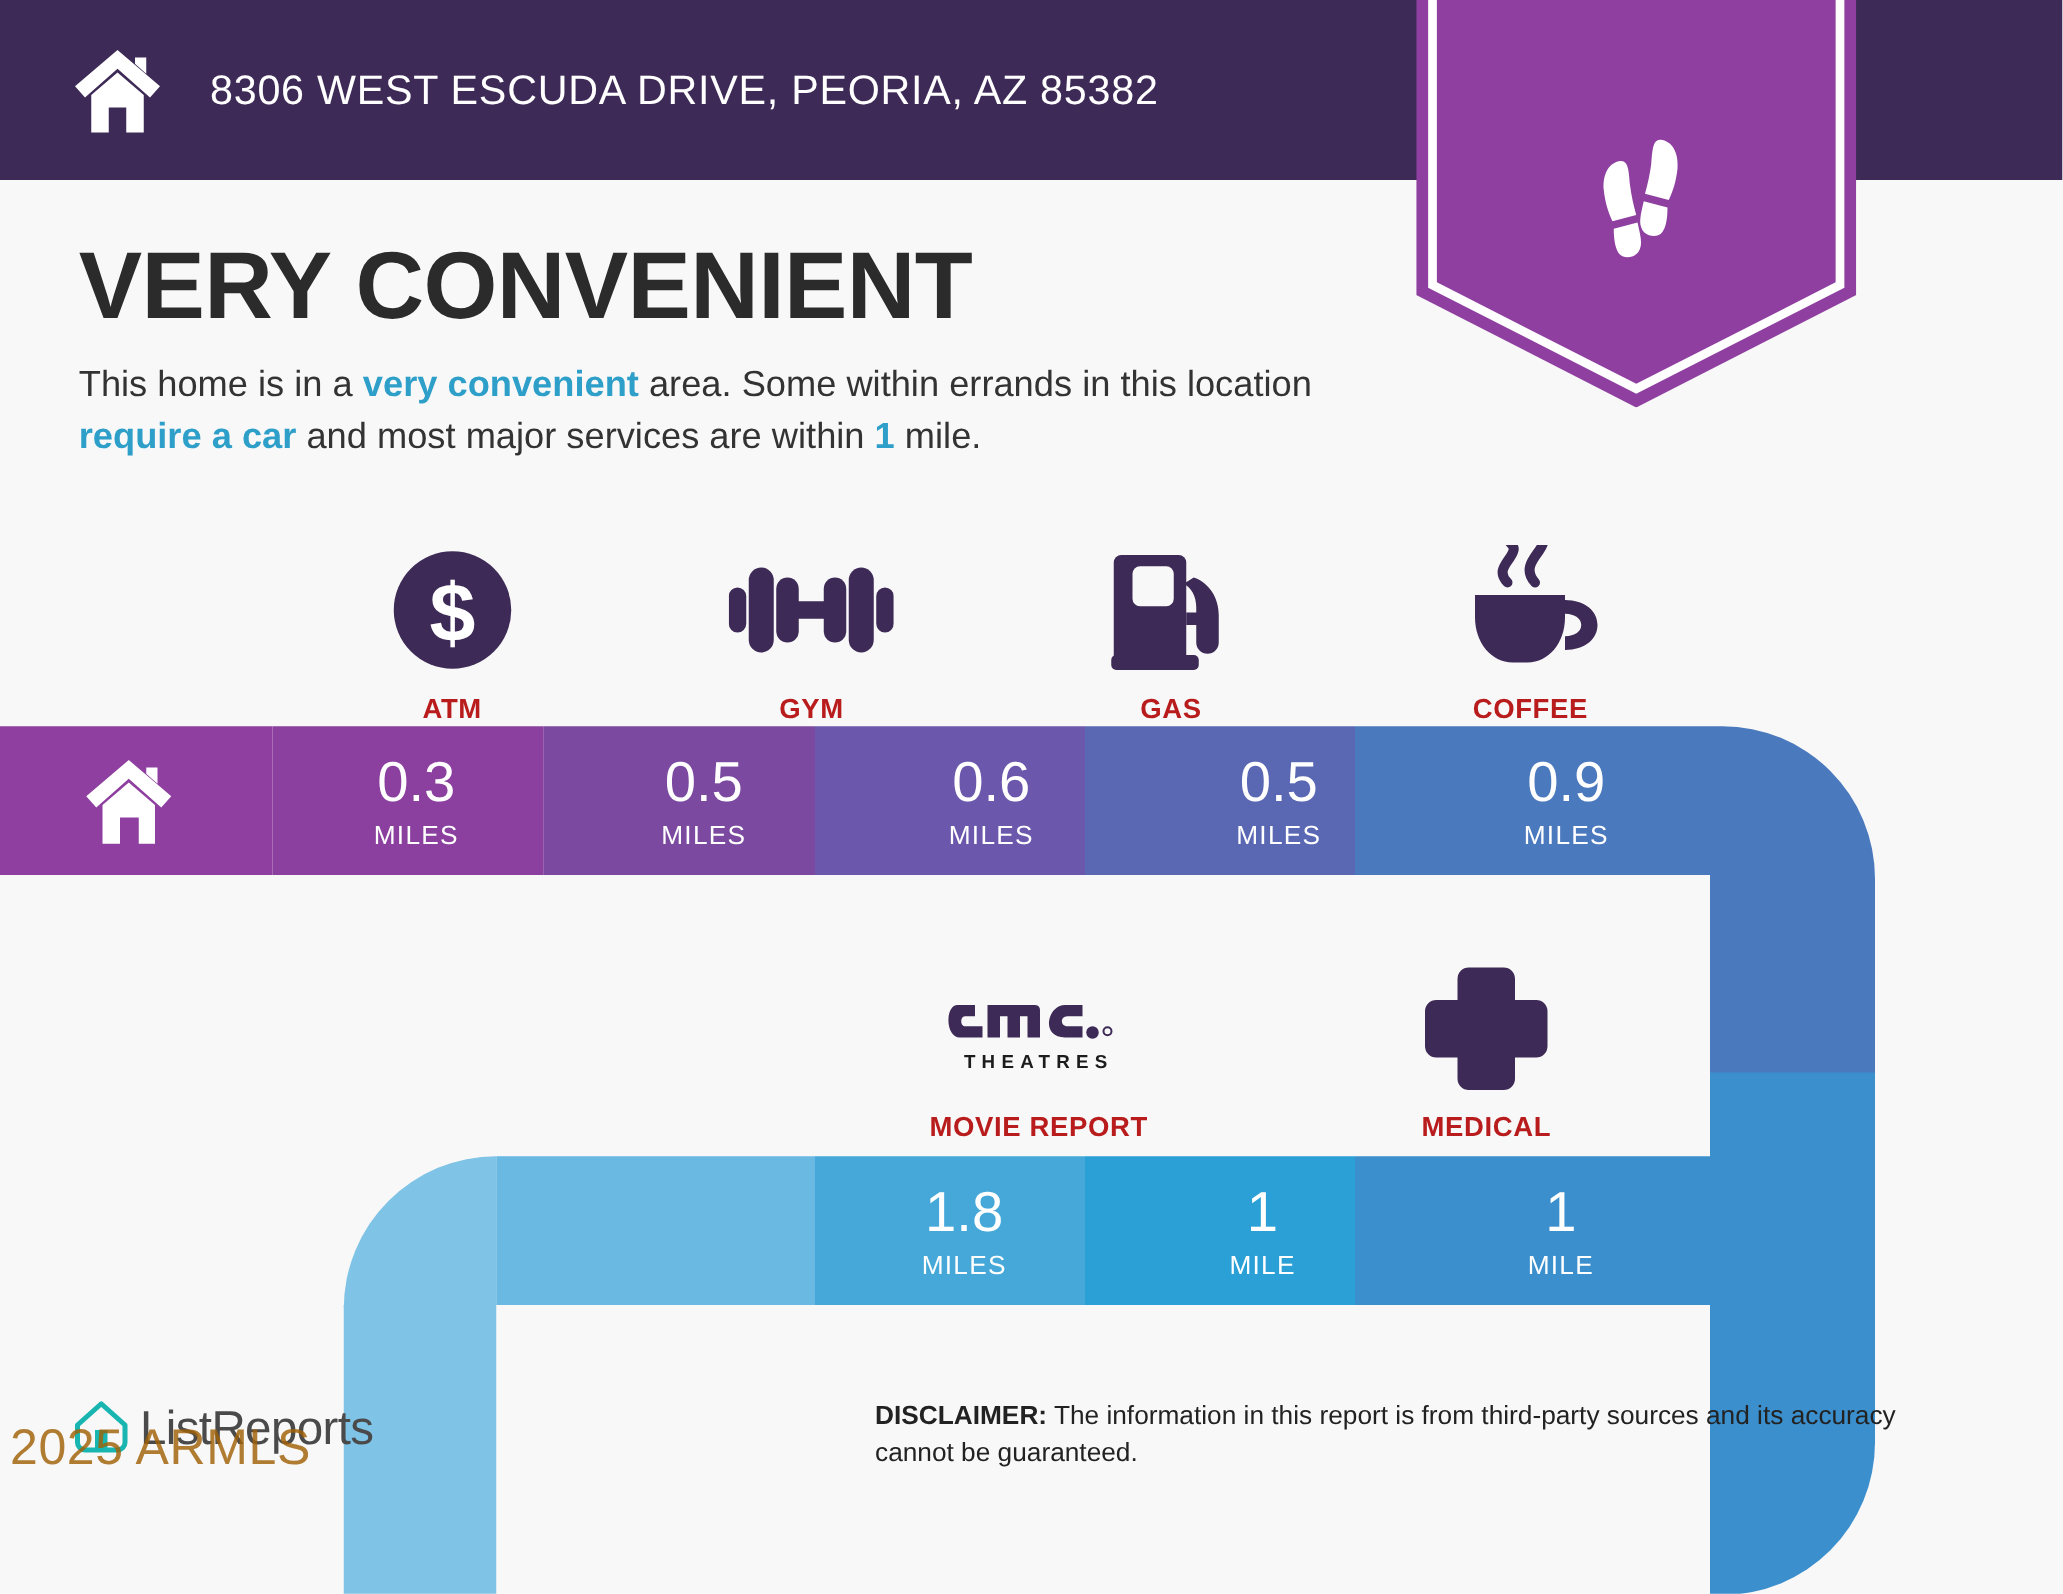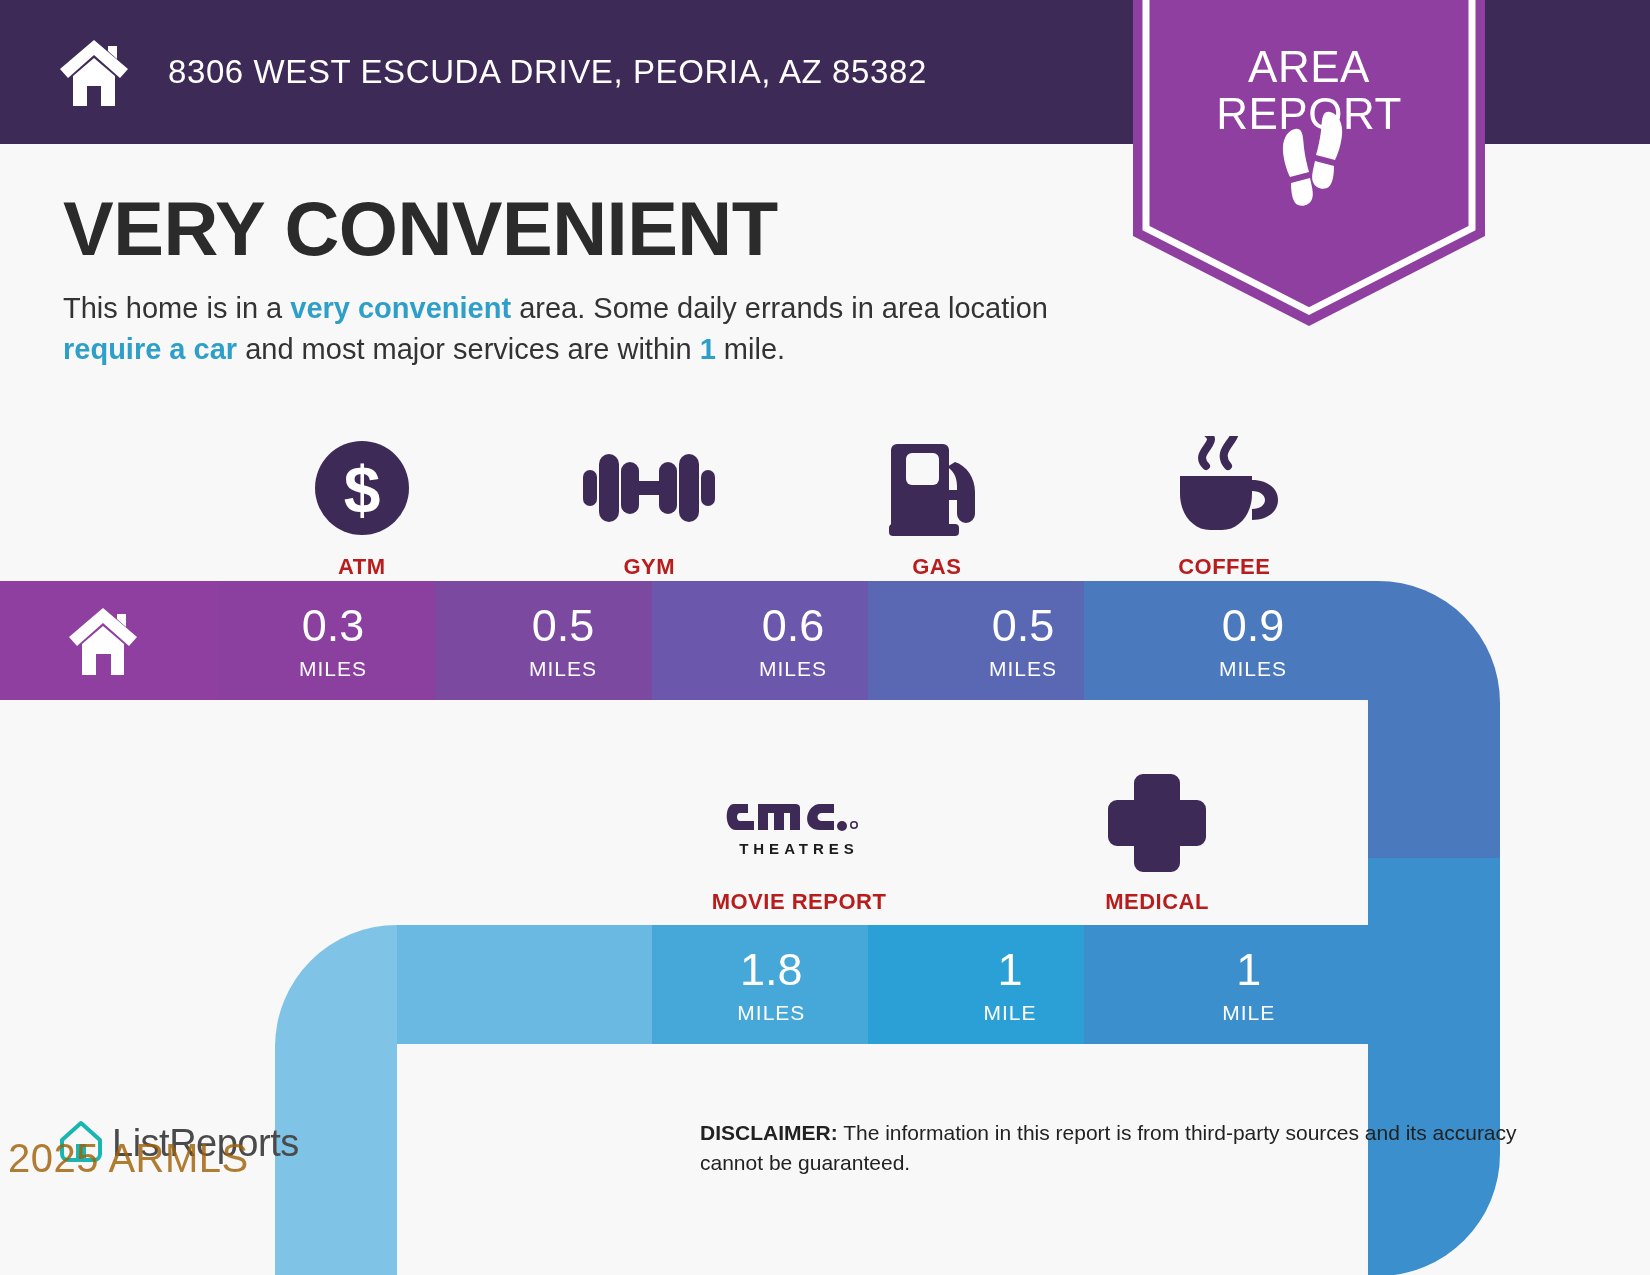--- a/index.html
+++ b/index.html
@@ -62,21 +62,21 @@
     flex: 1 1 0; display: flex; flex-direction: column;
     align-items: center; justify-content: flex-end;
   }
   .icon-glyph { height: 108px; display: flex; align-items: center; justify-content: center; }
   .icon-label {
     margin-top: 12px; font-size: 22px; font-weight: bold;
     color: #b91c1c; letter-spacing: 0.5px; white-space: nowrap;
   }
 
   .icon-row-2 {
-    position: absolute; left: 620px; top: 755px; width: 716px; height: 160px;
+    position: absolute; left: 652px; top: 755px; width: 716px; height: 160px;
     display: flex;
   }
 
   
   .snake { position: absolute; left: 0; top: 578px; width: 1500px; height: 700px; }
   .snake svg { display: block; }
 
   .bar-labels-1 {
     position: absolute; left: 218px; top: 581px; width: 1150px; height: 122px;
     display: flex;
@@ -136,30 +136,26 @@
     <svg viewBox="0 0 352 330" xmlns="http://www.w3.org/2000/svg">
       <path d="M0 0 H352 V240 L176 330 L0 240 Z" fill="#8e3fa0"></path>
       <path d="M13 0 H339 V232 L176 315 L13 232 Z" fill="none" stroke="#ffffff" stroke-width="7"></path>
       <g fill="#ffffff">
         <path d="M162 133 c-9 2 -13 12 -12 23 c1 10 4 19 7 25 l19 -5 c-2 -7 -4 -16 -5 -24 c-1 -11 -1 -21 -9 -19 Z"></path>
         <path d="M158 187 l19 -5 c2 9 4 16 2 21 c-2 6 -9 8 -14 6 c-5 -2 -7 -11 -7 -22 Z"></path>
         <path d="M197 116 c9 2 13 12 12 23 c-1 10 -4 19 -7 25 l-19 -5 c2 -7 4 -16 5 -24 c1 -11 1 -21 9 -19 Z"></path>
         <path d="M201 170 l-19 -5 c-2 9 -4 16 -2 21 c2 6 9 8 14 6 c5 -2 7 -11 7 -22 Z"></path>
       </g>
     </svg>
-    <div class="badge-text">
-      <div>AREA</div>
-      <div>REPORT</div>
-    </div>
   </div>
 
   <div class="headline">VERY CONVENIENT</div>
 
   <div class="subtitle">
-    <span>This home is in a </span><b>very convenient</b><span> area. Some daily errands in area location </span><b>require a car</b><span> and most major services are within </span><b>1</b><span> mile.</span>
+    <span>This home is in a </span><b>very convenient</b><span> area. Some within errands in this location </span><b>require a car</b><span> and most major services are within </span><b>1</b><span> mile.</span>
   </div>
 
   <div class="snake">
     <svg width="1500" height="700" viewBox="0 0 1500 700" xmlns="http://www.w3.org/2000/svg">
       <defs>
         <clipPath id="snakeclip">
           <path d="M0 3 H1370 A122 122 0 0 1 1450 125 V336
                    A122 122 0 0 1 1328 458 H397
                    A122 122 0 0 0 275 580 V700 H397 V580
                    A0 0 0 0 1 397 580 H1328

